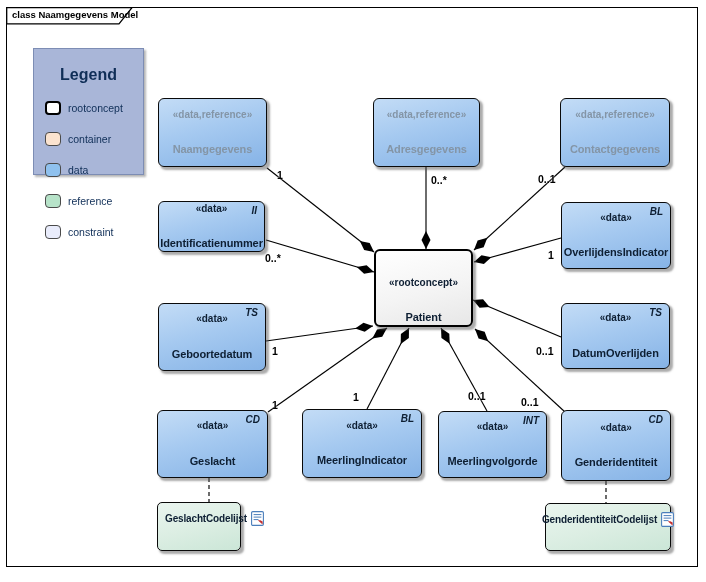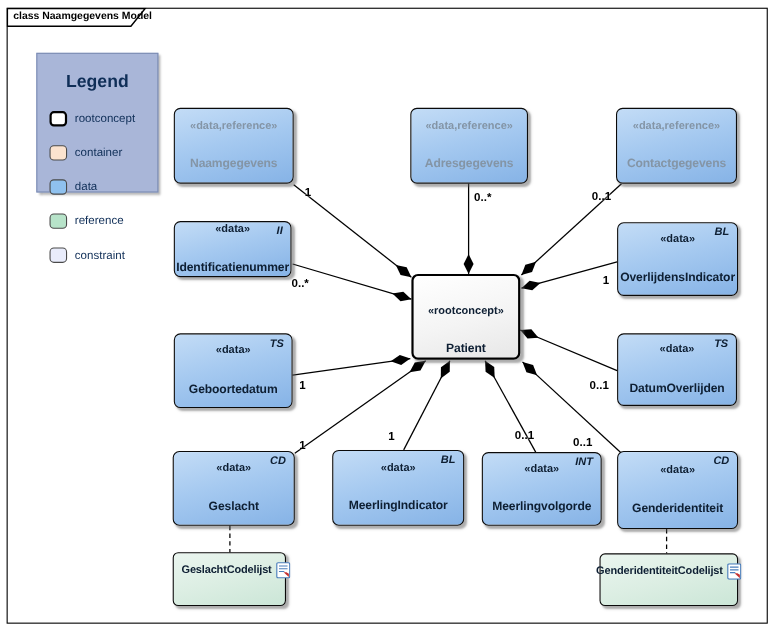--- a/index.html
+++ b/index.html
@@ -180,21 +180,21 @@
     <span class="ttag">CD</span>
     <div class="stereo">«data»</div>
     <div class="nname">Genderidentiteit</div>
   </div>
 
   <div class="node root" style="left:374px;top:249px;width:99px;height:78px;">
     <div class="stereo">«rootconcept»</div>
     <div class="nname">Patient</div>
   </div>
 
-  <div class="node codelist" style="left:157px;top:502px;width:103px;height:49px;">
+  <div class="node codelist" style="left:157px;top:502px;width:84px;height:49px;">
     <div class="cl-row">
       <span class="cl-name">GeslachtCodelijst</span>
       <svg class="doc-icon" width="13" height="15" viewBox="0 0 13 15">
         <rect x="0.6" y="0.6" width="11.8" height="13.8" rx="1.2" fill="#fff" stroke="#4a7ebb" stroke-width="1.1"></rect>
         <line x1="2.6" y1="3.6" x2="10.4" y2="3.6" stroke="#4a7ebb"></line>
         <line x1="2.6" y1="6.1" x2="10.4" y2="6.1" stroke="#4a7ebb"></line>
         <line x1="2.6" y1="8.6" x2="7.5" y2="8.6" stroke="#4a7ebb"></line>
         <path d="M6.8,9.2 L11.6,13.6 L11.6,10.6 L9.4,9.2 Z" fill="#c43030"></path>
       </svg>
     </div>

